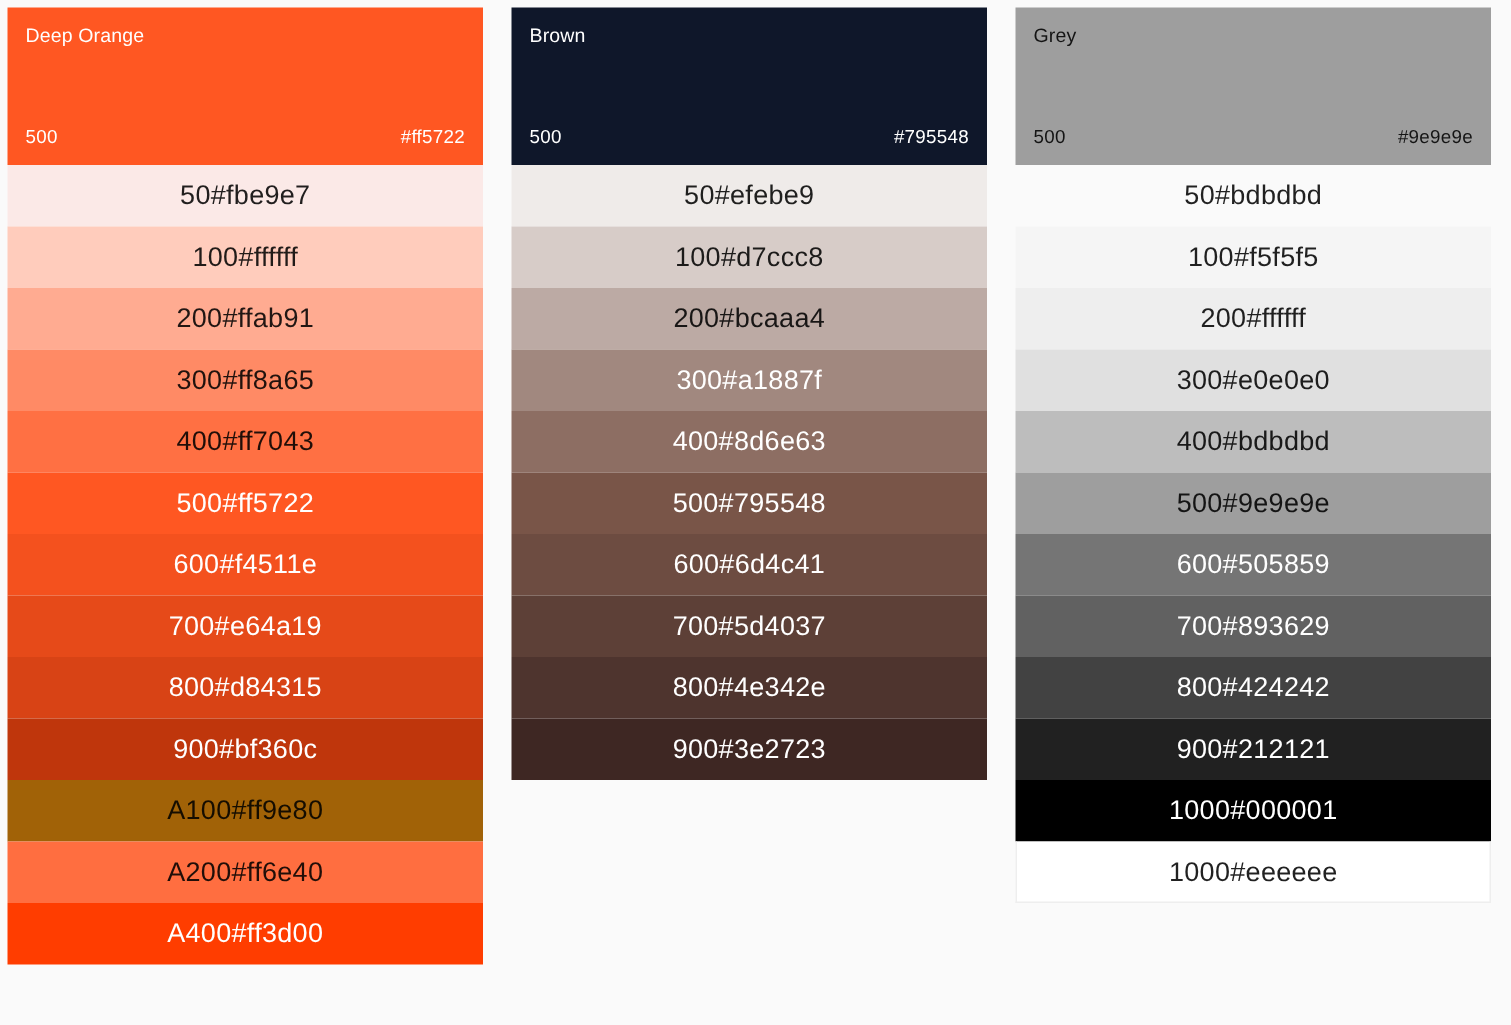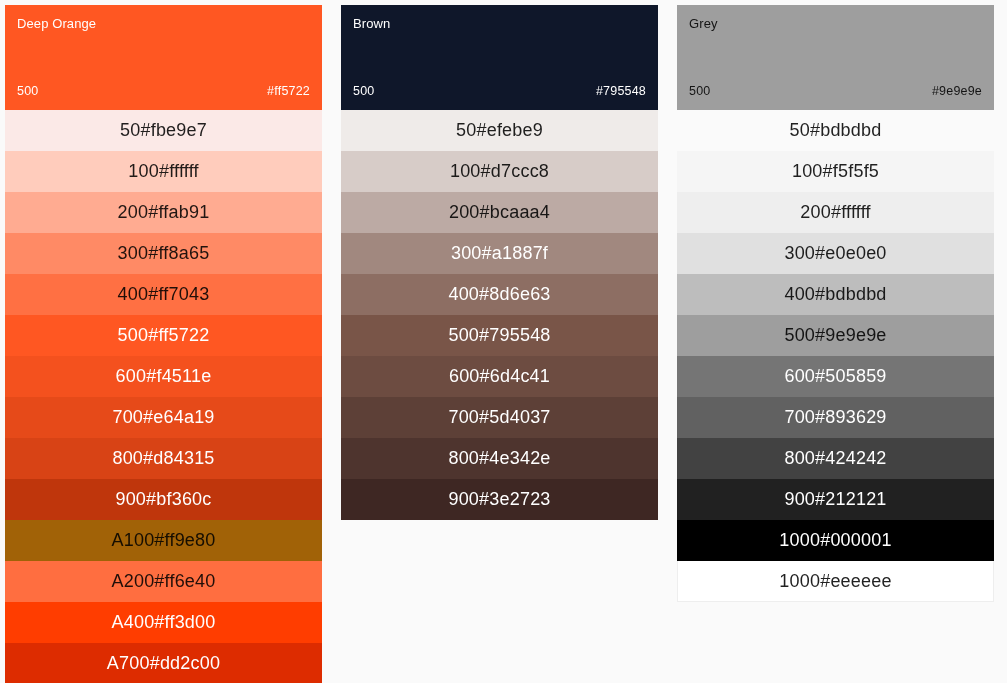--- a/index.html
+++ b/index.html
@@ -138,24 +138,20 @@
         <span class="hex-label">#ff9e80</span>
       </div>
       <div class="swatch-row on-light" style="background: rgb(255, 110, 64);">
         <span class="shade-label">A200</span>
         <span class="hex-label">#ff6e40</span>
       </div>
       <div class="swatch-row on-dark" style="background: rgb(255, 61, 0);">
         <span class="shade-label">A400</span>
         <span class="hex-label">#ff3d00</span>
       </div>
-      <div class="swatch-row on-dark" style="background: rgb(221, 44, 0);">
-        <span class="shade-label">A700</span>
-        <span class="hex-label">#dd2c00</span>
-      </div>
     </div>
     <div class="column">
       <div class="palette-header on-dark" style="background: #0f172a;">
         <div class="palette-title">Brown</div>
         <div class="header-footer">
           <span class="shade-label">500</span>
           <span class="hex-label">#795548</span>
         </div>
       </div>
       <div class="swatch-row on-light" style="background: rgb(239, 235, 233);">

